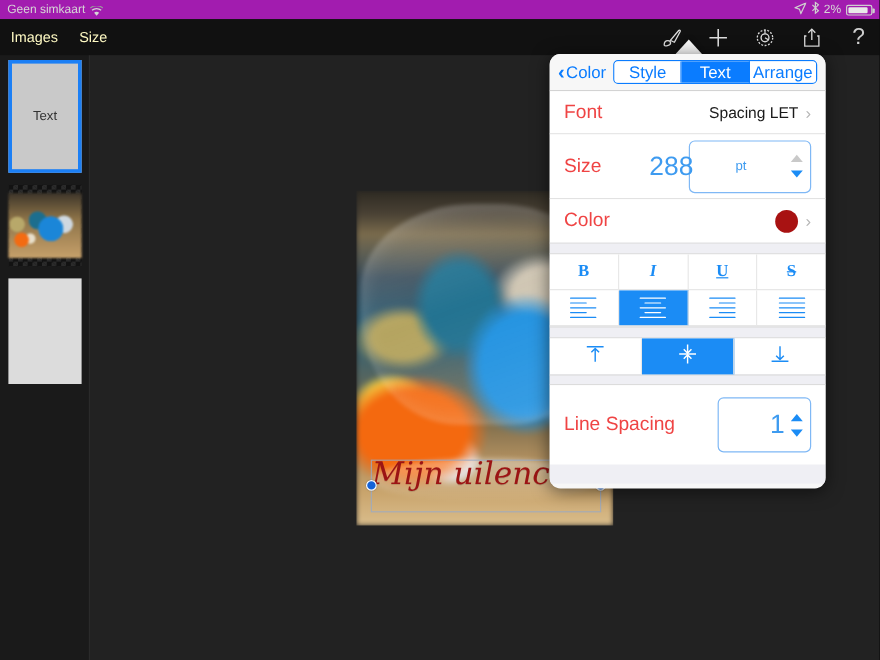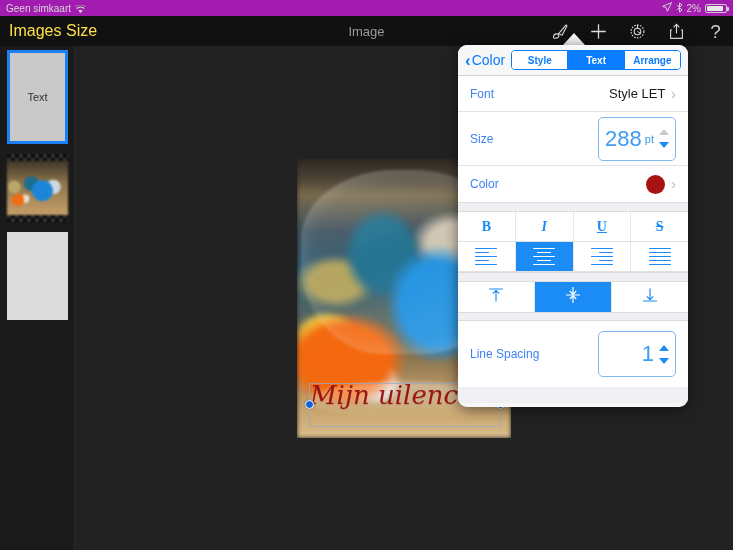--- a/index.html
+++ b/index.html
@@ -24,21 +24,21 @@
   .batt { display:inline-block; width:22px; height:9px; border:1px solid #cfcfcf; border-radius:2px; position:relative; }
   .batt::after { content:""; position:absolute; right:-3px; top:2.5px; width:2px; height:4px; background:#cfcfcf; border-radius:0 1px 1px 0; }
   .batt-fill { position:absolute; left:1px; top:1px; bottom:1px; background:#e9e9e9; border-radius:1px; }
 
   
   #navbar {
     position:absolute; left:0; top:16px; width:733px; height:30px;
     background:#111; color:#c9c9c9;
     display:flex; align-items:center;
   }
-  .nav-btn { font-size:16px; color:#fde047; cursor:default; }
+  .nav-btn { font-size:12px; color:#fef9c3; cursor:default; }
   #nav-images { position:absolute; left:9px; }
   #nav-undo { position:absolute; left:66px; }
   #nav-title { position:absolute; left:0; width:733px; text-align:center; font-size:13px; color:#9a9a9a; }
   #nav-icons { position:absolute; right:8px; display:flex; align-items:center; gap:20px; }
   .nav-ico { width:19px; height:19px; display:flex; align-items:center; justify-content:center; }
   .nav-ico svg { display:block; }
   #help-glyph { font-size:19px; color:#cfcfcf; line-height:1; }
 
   
   #sidebar {
@@ -151,45 +151,44 @@
     border-bottom:1px solid #d3d3d3;
   }
   #back-tools { display:flex; align-items:center; color:#0a7cff; font-size:14px; cursor:pointer; }
   #back-chevron { margin-right:1px; font-size:17px; line-height:1; font-weight:600; }
   #segmented {
     display:flex; margin-left:6px; border:1px solid #0a7cff; border-radius:4px;
     overflow:hidden; height:20px; flex:1;
   }
   .seg {
     flex:1; display:flex; align-items:center; justify-content:center;
-    font-size:10px; color:#0a7cff; background:#fff; cursor:pointer;
+    font-size:14px; color:#0a7cff; background:#fff; cursor:pointer;
     border-right:1px solid #0a7cff;
-    font-weight:bold;
   }
   .seg:last-child { border-right:none; }
   .seg.active { background:#0a7cff; color:#fff; }
 
   .row { background:#fff; display:flex; align-items:center; padding:0 12px; position:relative; }
   .row-sep { border-bottom:1px solid #e2e2e2; }
   .gap { height:10px; background:#efeff4; border-top:1px solid #dcdcdc; border-bottom:1px solid #dcdcdc; }
-  .row-label { font-size:12px; color:#3b82f6; }
+  .row-label { font-size:16px; color:#ef4444; }
   .row-right { margin-left:auto; display:flex; align-items:center; gap:6px; }
   .row-value { font-size:13px; color:#1a1a1a; }
   .chev { color:#b6b6b6; font-size:14px; line-height:1; }
 
   #row-font { height:36px; }
   #row-size { height:54px;align-items:center; }
   #row-color { height:36px;text-align:right; }
 
   .stepper {
     display:flex; align-items:center; justify-content:flex-end;
     border:1px solid #7fb8f5; border-radius:5px; background:#fff;
     padding:0 6px 0 10px;
   }
-  #size-stepper { width:78px; height:44px; }
+  #size-stepper { width:102px; height:44px;gap:32px; }
   #spacing-stepper { width:78px; height:46px; }
   .step-val { font-size:22px; color:#3e9bf0; font-weight:300; }
   .step-unit { font-size:11px; color:#3e9bf0; margin-left:3px; }
   .step-arrows { display:flex; flex-direction:column; justify-content:center; margin-left:5px; gap:7px; }
   .arr-up, .arr-dn { width:0; height:0; border-left:5px solid transparent; border-right:5px solid transparent; cursor:pointer; }
   .arr-up { border-bottom:6px solid #1b8cf5; }
   .arr-up.dim { border-bottom-color:#c9c9c9; }
   .arr-dn { border-top:6px solid #1b8cf5; }
 
   #color-swatch { width:19px; height:19px; border-radius:50%; background:#a81212; }
@@ -263,21 +262,20 @@
       <span>2%</span>
       <span class="batt">
         <span class="batt-fill" style="width:82%"></span>
       </span>
     </div>
   </div>
 
   <div id="navbar">
     <div id="nav-images" class="nav-btn">Images</div>
     <div id="nav-undo" class="nav-btn">Size</div>
-    <div id="nav-title">Image</div>
     <div id="nav-icons">
       <span class="nav-ico">
         <svg width="19" height="19" viewBox="0 0 19 19">
           <path d="M3.5 15.5 c0-2.4 1.2-3.6 3.1-3.6 1.3 0 2.2.8 2.2 2 0 1.6-1.6 2-2.6 2.2-.9.2-2.7.4-2.7-.6z" fill="none" stroke="#dcdcdc" stroke-width="1.1"></path>
           <path d="M8.3 12.1 L15.6 3.4 c.6-.7 1.6-.1 1.2.8 L12 13.2" fill="none" stroke="#dcdcdc" stroke-width="1.1"></path>
           <path d="M8.5 11.6 12.3 13.4" fill="none" stroke="#dcdcdc" stroke-width="1"></path>
         </svg>
       </span>
       <span class="nav-ico">
         <svg width="19" height="19" viewBox="0 0 19 19">
@@ -338,21 +336,21 @@
       <div id="segmented">
         <div class="seg">Style</div>
         <div class="seg active">Text</div>
         <div class="seg">Arrange</div>
       </div>
     </div>
 
     <div id="row-font" class="row row-sep">
       <span class="row-label">Font</span>
       <span class="row-right">
-        <span class="row-value">Style LET</span>
+        <span class="row-value">Spacing LET</span>
         <span class="chev">›</span>
       </span>
     </div>
 
     <div id="row-size" class="row row-sep">
       <span class="row-label">Size</span>
       <span class="row-right">
         <span class="stepper" id="size-stepper">
           <span class="step-val">288</span>
           <span class="step-unit">pt</span>

